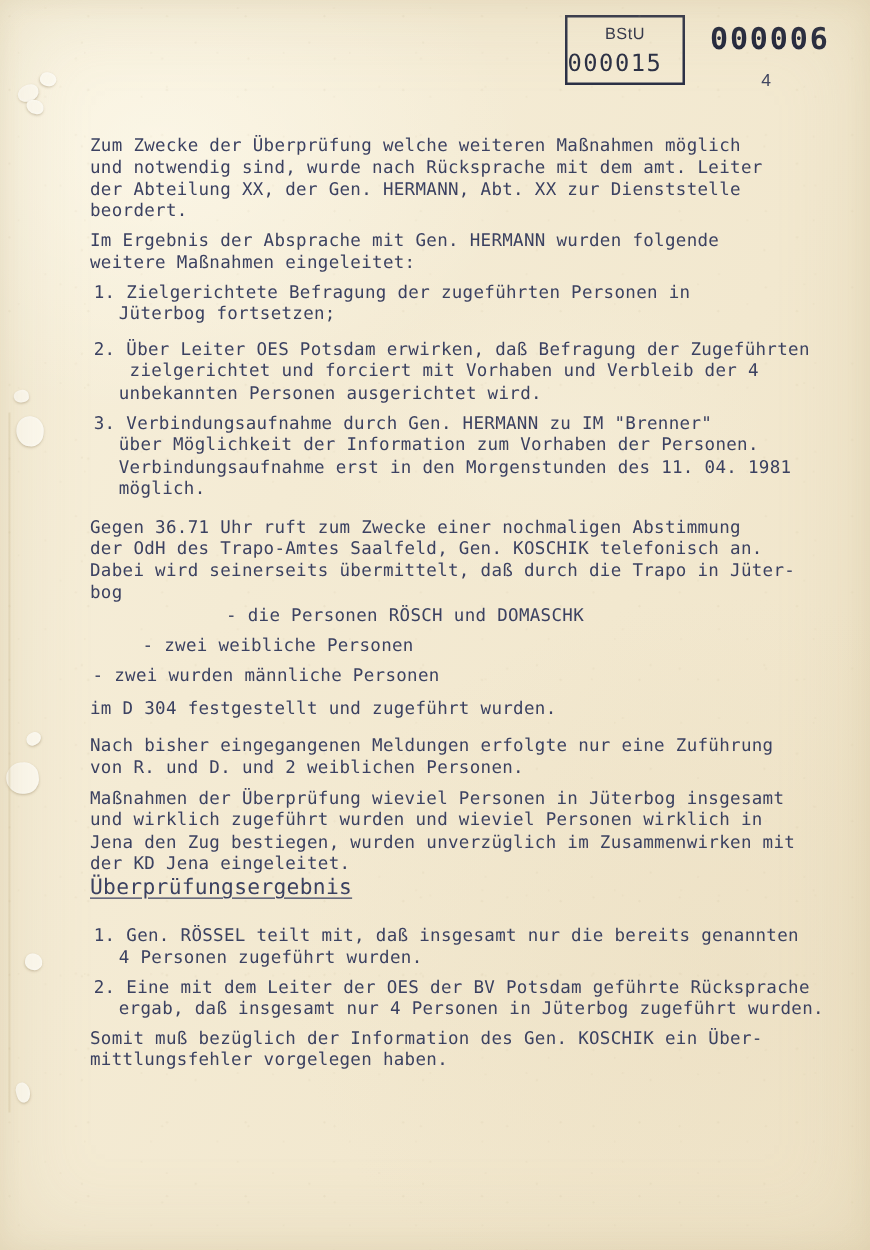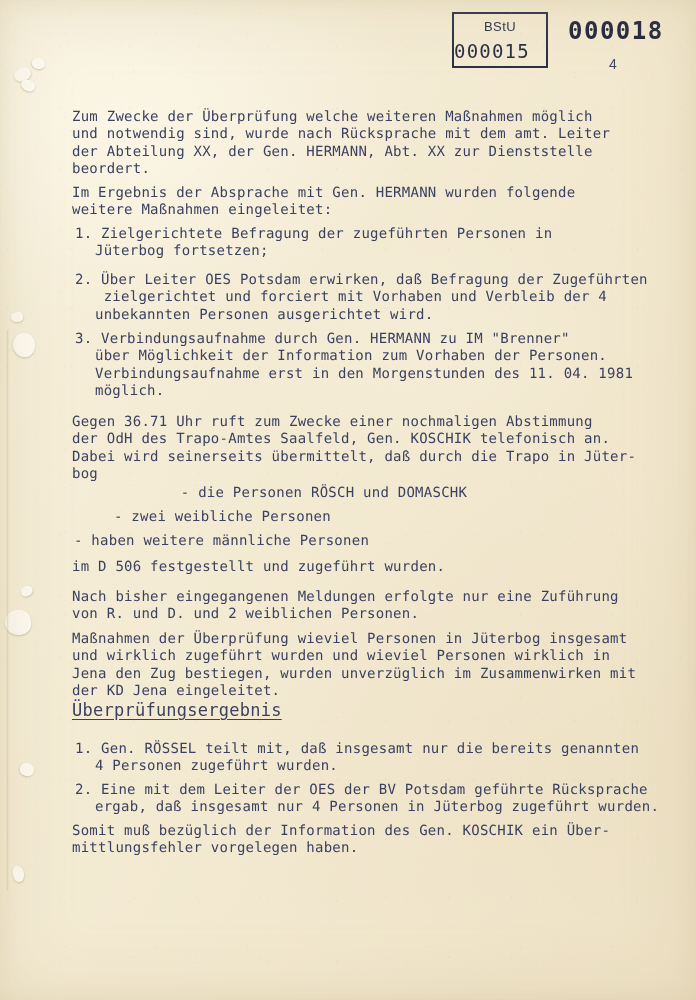--- a/index.html
+++ b/index.html
@@ -168,21 +168,21 @@
   <div class="tear s6"></div>
   <div class="tear s7"></div>
   <div class="tear s8"></div>
   <div class="tear s9"></div>
   <div class="crease"></div>
 
   <div class="stamp-box">
     <div class="stamp-bstu">BStU</div>
     <div class="stamp-number">000015</div>
   </div>
-  <div class="archive-number">000018</div>
+  <div class="archive-number">000006</div>
   <div class="page-number">4</div>
 
   <div id="body">
     <div class="para" style="top:109px;">Zum Zwecke der Überprüfung welche weiteren Maßnahmen möglich
 und notwendig sind, wurde nach Rücksprache mit dem amt. Leiter
 der Abteilung XX, der Gen. HERMANN, Abt. XX zur Dienststelle
 beordert.</div>
     <div class="para" style="top:185px;">Im Ergebnis der Absprache mit Gen. HERMANN wurden folgende
 weitere Maßnahmen eingeleitet:</div>
     <div class="para numbered" style="top:226px;">1. Zielgerichtete Befragung der zugeführten Personen in
@@ -193,22 +193,22 @@
     <div class="para numbered" style="top:331px;">3. Verbindungsaufnahme durch Gen. HERMANN zu IM "Brenner"
 über Möglichkeit der Information zum Vorhaben der Personen.
 Verbindungsaufnahme erst in den Morgenstunden des 11. 04. 1981
 möglich.</div>
     <div class="para" style="top:414px;">Gegen 36.71 Uhr ruft zum Zwecke einer nochmaligen Abstimmung
 der OdH des Trapo-Amtes Saalfeld, Gen. KOSCHIK telefonisch an.
 Dabei wird seinerseits übermittelt, daß durch die Trapo in Jüter-
 bog</div>
     <div class="para dash" style="top:485px;text-align:center;">- die Personen RÖSCH und DOMASCHK</div>
     <div class="para dash" style="top:509px;margin-left:40px;">- zwei weibliche Personen</div>
-    <div class="para dash" style="top:533px;">- haben weitere männliche Personen</div>
-    <div class="para" style="top:559px;">im D 506 festgestellt und zugeführt wurden.</div>
+    <div class="para dash" style="top:533px;">- zwei wurden männliche Personen</div>
+    <div class="para" style="top:559px;">im D 304 festgestellt und zugeführt wurden.</div>
     <div class="para" style="top:589px;">Nach bisher eingegangenen Meldungen erfolgte nur eine Zuführung
 von R. und D. und 2 weiblichen Personen.</div>
     <div class="para" style="top:631px;">Maßnahmen der Überprüfung wieviel Personen in Jüterbog insgesamt
 und wirklich zugeführt wurden und wieviel Personen wirklich in
 Jena den Zug bestiegen, wurden unverzüglich im Zusammenwirken mit
 der KD Jena eingeleitet.</div>
     <div class="heading" style="top:702px;">Überprüfungsergebnis</div>
     <div class="para numbered" style="top:741px;">1. Gen. RÖSSEL teilt mit, daß insgesamt nur die bereits genannten
 4 Personen zugeführt wurden.</div>
     <div class="para numbered" style="top:782px;">2. Eine mit dem Leiter der OES der BV Potsdam geführte Rücksprache

